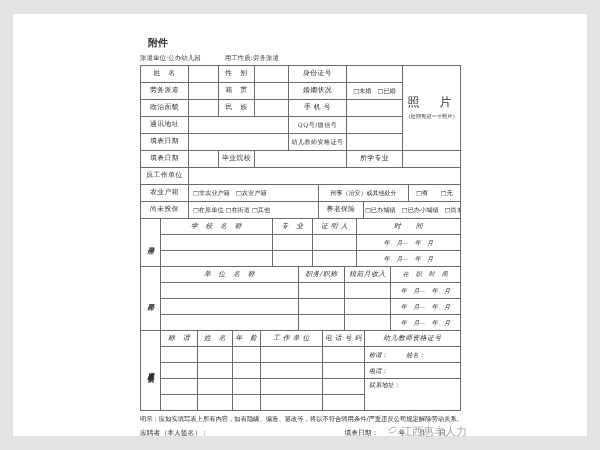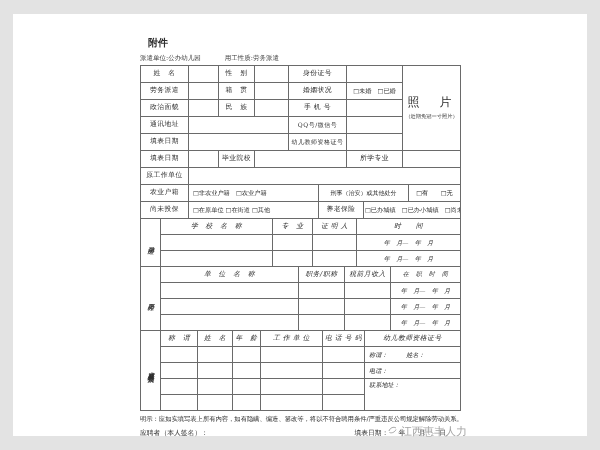--- a/index.html
+++ b/index.html
@@ -21,21 +21,21 @@
   td.left{text-align:left;padding-left:4px;}
   td.topleft{text-align:left;vertical-align:top;padding-left:4px;padding-top:2px;}
   td.photo{vertical-align:middle;}
   .photo-title{font-size:12px;letter-spacing:4px;margin-bottom:3px;}
   .photo-note{font-size:5.5px;transform:scale(0.95);}
   .vert{writing-mode:vertical-lr;text-orientation:upright;font-size:6.5px;line-height:1;
         letter-spacing:0.5px;display:inline-block;}
   .notes{width:320px;margin-top:4px;}
   .note-line1{font-size:6.4px;letter-spacing:-0.1px;white-space:nowrap;}
   .note-line2{font-size:6.8px;display:flex;justify-content:space-between;margin-top:4px;}
-  .note-right{display:flex;gap:10px;margin-right:14px;justify-content:flex-end;}
+  .note-right{display:flex;gap:20px;margin-right:14px;justify-content:flex-end;}
   .brand{position:absolute;right:120px;top:410px;display:flex;align-items:flex-start;gap:3px;
          color:#a3a3a3;font-size:11px;font-family:"DejaVu Sans",sans-serif;}
 </style>
 </head>
 <body>
 
 <div class="screen">
   <div class="page">
     <div class="form">
 

